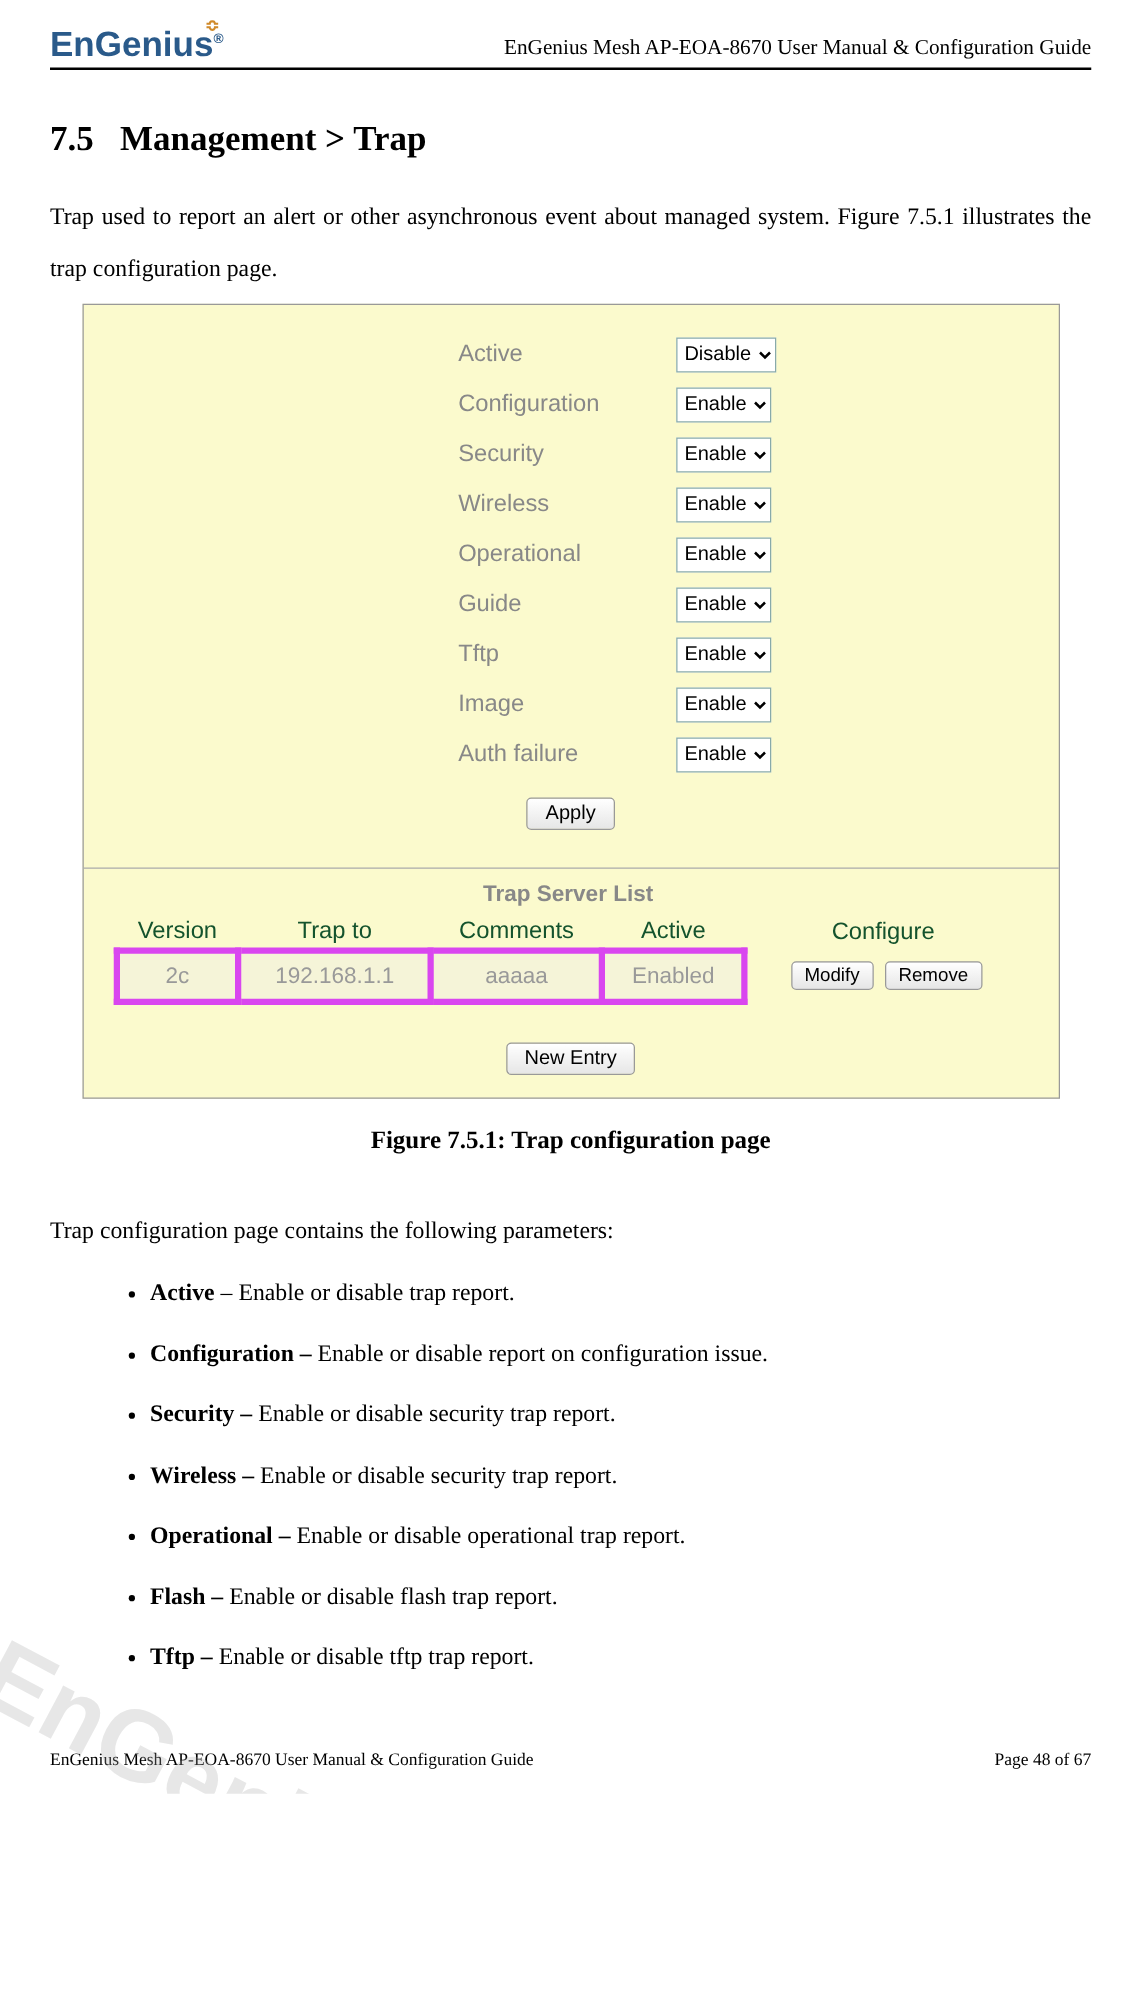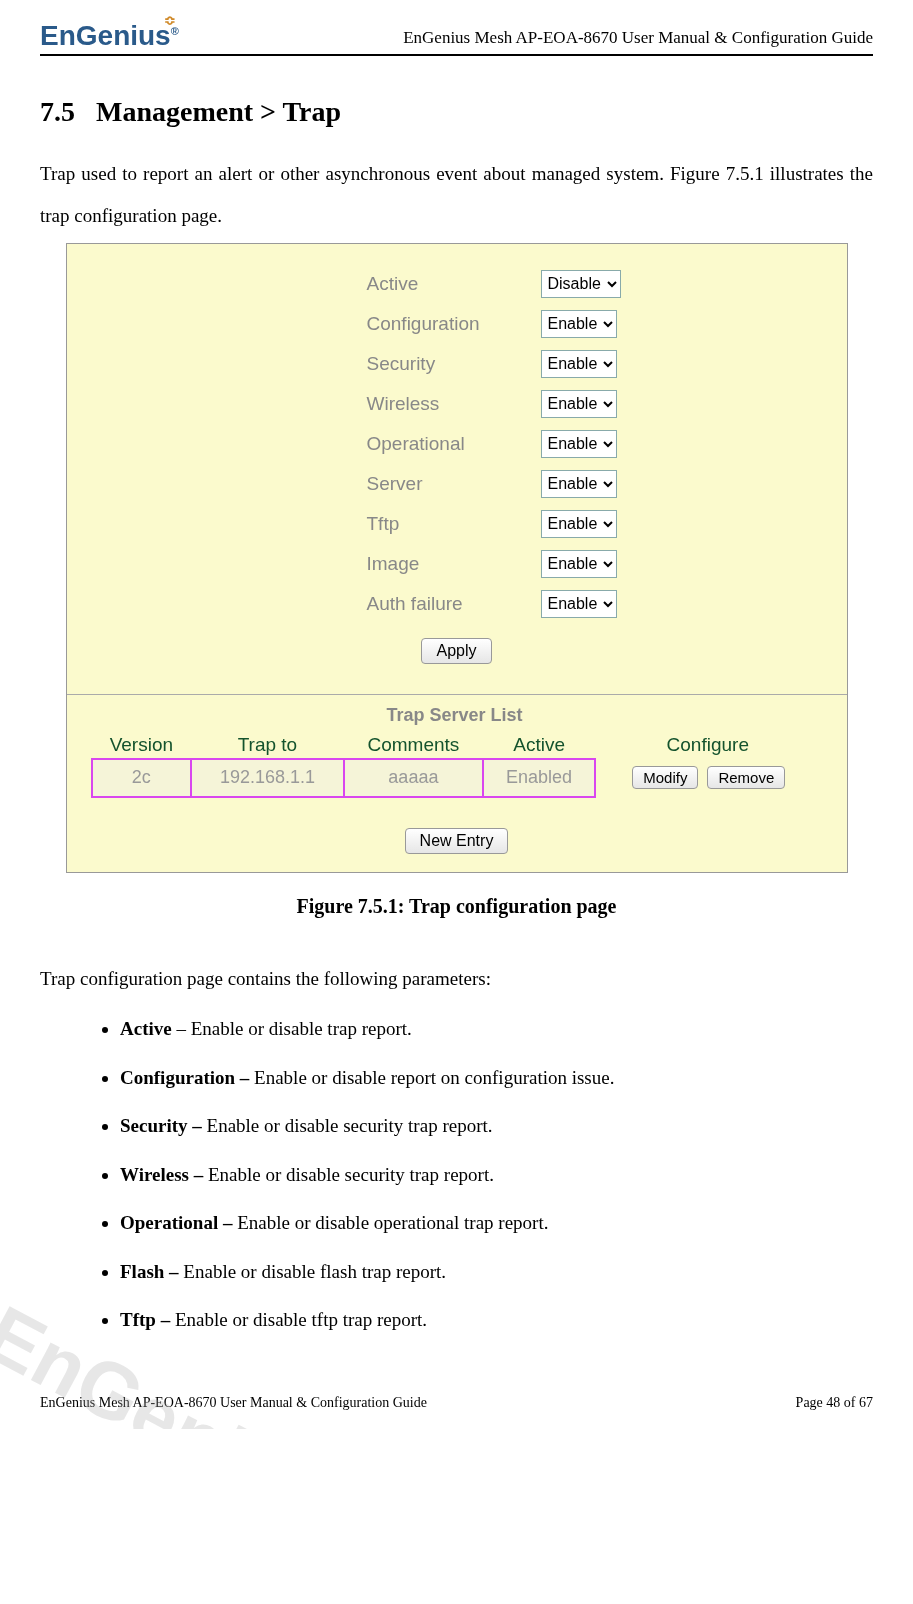--- a/index.html
+++ b/index.html
@@ -125,21 +125,21 @@
       font-family: Verdana, Arial, sans-serif;
     }
     table.server th {
       font-size: 19px;
       font-weight: normal;
       color: #14532d;
       padding: 2px 4px;
       text-align: center;
     }
     table.server td {
-      border: 2px solid #d946ef;
+      border: 5px solid #d946ef;
       background: #f5f4d8;
       font-size: 18px;
       color: #999;
       text-align: center;
       padding: 4px 6px;
       height: 28px;
     }
     table.server td.config-cell {
       background: #fbfacd;
       border: none;
@@ -232,21 +232,21 @@
       </div>
       <div class="config-row">
         <div class="config-label">Wireless</div>
         <div class="select-wrap"><select><option>Enable</option></select></div>
       </div>
       <div class="config-row">
         <div class="config-label">Operational</div>
         <div class="select-wrap"><select><option>Enable</option></select></div>
       </div>
       <div class="config-row">
-        <div class="config-label">Server</div>
+        <div class="config-label">Guide</div>
         <div class="select-wrap"><select><option>Enable</option></select></div>
       </div>
       <div class="config-row">
         <div class="config-label">Tftp</div>
         <div class="select-wrap"><select><option>Enable</option></select></div>
       </div>
       <div class="config-row">
         <div class="config-label">Image</div>
         <div class="select-wrap"><select><option>Enable</option></select></div>
       </div>

